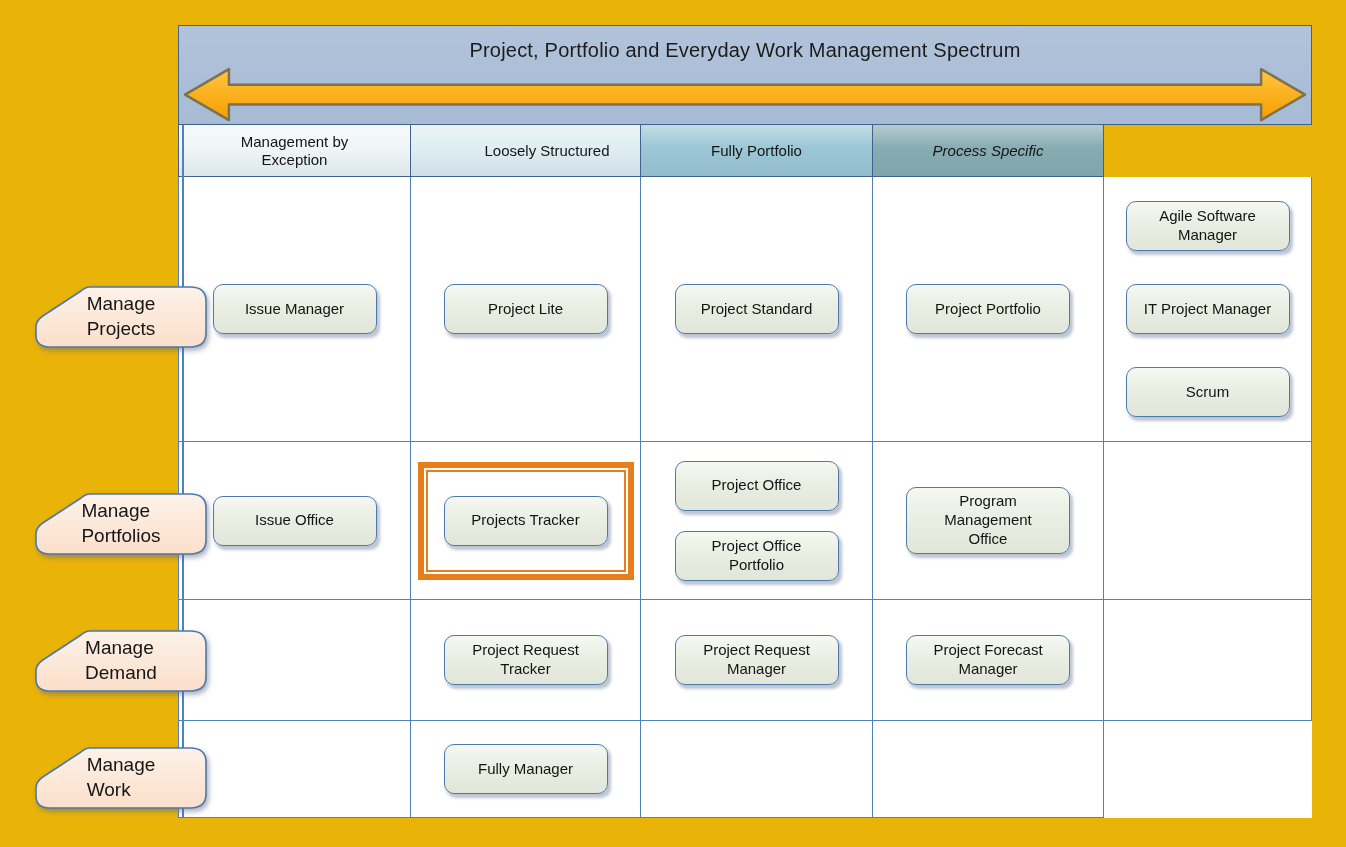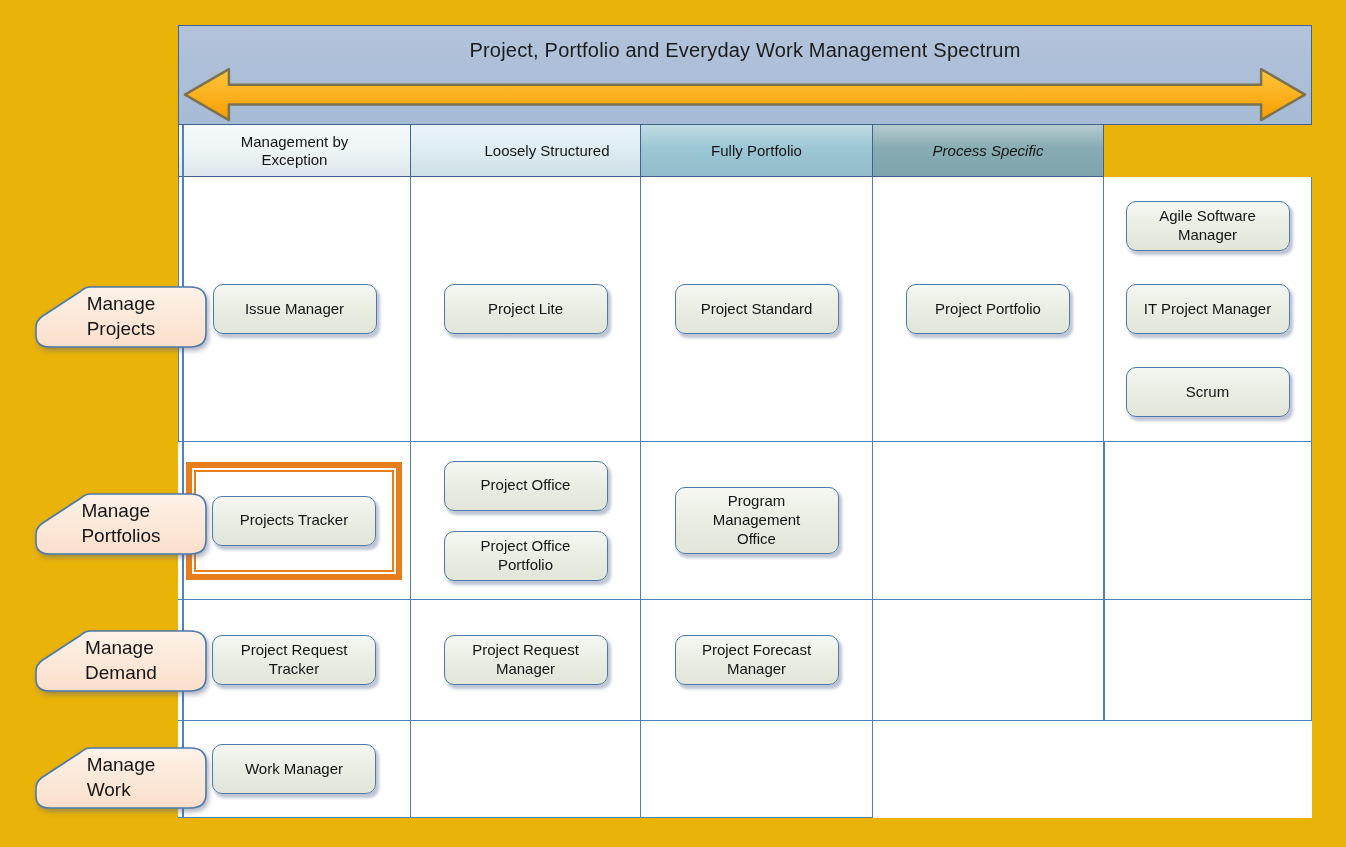--- a/index.html
+++ b/index.html
@@ -92,20 +92,23 @@
         </div>
         <div class="cell r0 c3">
           <div class="pill">Project Portfolio</div>
         </div>
         <div class="cell r0 c4 spread">
           <div class="pill">Agile Software
 Manager</div>
           <div class="pill">IT Project Manager</div>
           <div class="pill">Scrum</div>
         </div>
+        <div class="cell r1 c0">
+          <div class="pill">Issue Office</div>
+        </div>
         <div class="cell r1 c1">
           <div class="hl-outer" style="border-color: rgb(232, 125, 28);">
             <div class="hl-inner" style="border-color: rgb(232, 125, 28);">
               <div class="pill">Projects Tracker</div>
             </div>
           </div>
         </div>
         <div class="cell r1 c2 pair">
           <div class="pill">Project Office</div>
           <div class="pill">Project Office
@@ -126,21 +129,21 @@
           <div class="pill">Project Request
 Manager</div>
         </div>
         <div class="cell r2 c3">
           <div class="pill">Project Forecast
 Manager</div>
         </div>
         <div class="cell r2 c4"></div>
         <div class="cell r3 c0"></div>
         <div class="cell r3 c2">
-          <div class="pill">Work Manager</div>
+          <div class="pill">Fully Manager</div>
         </div>
         <div class="cell r3 c3"></div>
         <div class="cell r3 c4"></div>
       </div>
 
     <div class="axis-line"></div>
   </div>
 
 <div class="tag" style="top: 285px;">
       <svg viewBox="0 0 178 64">

